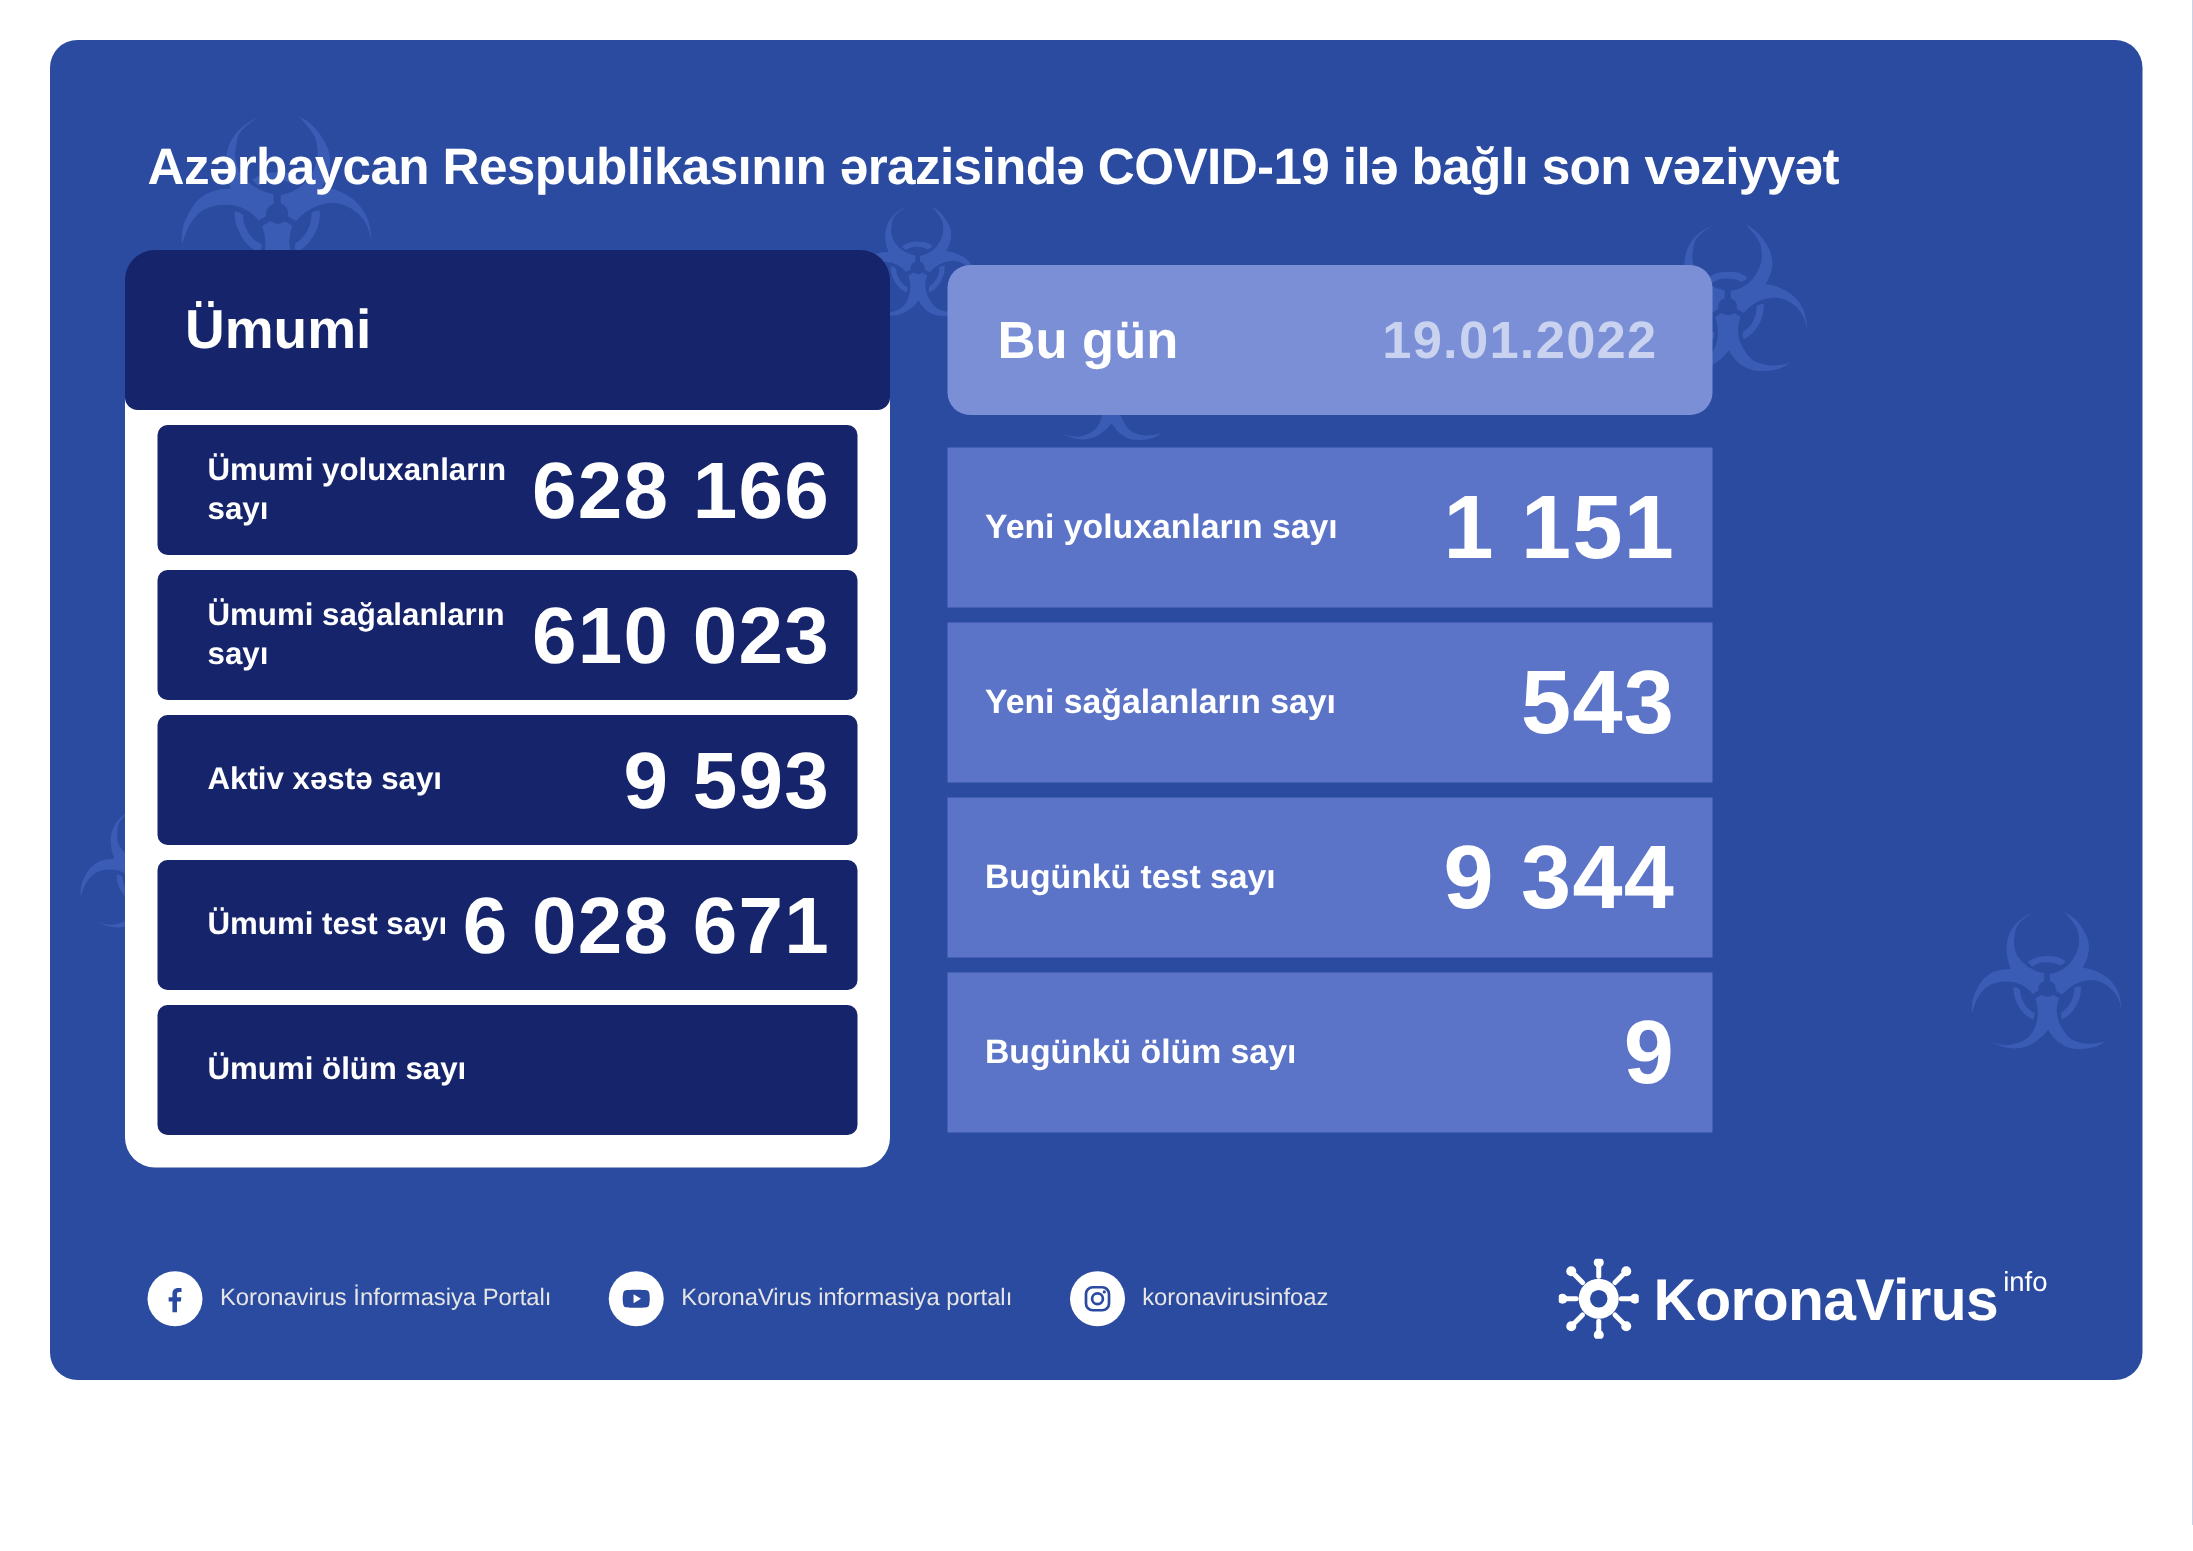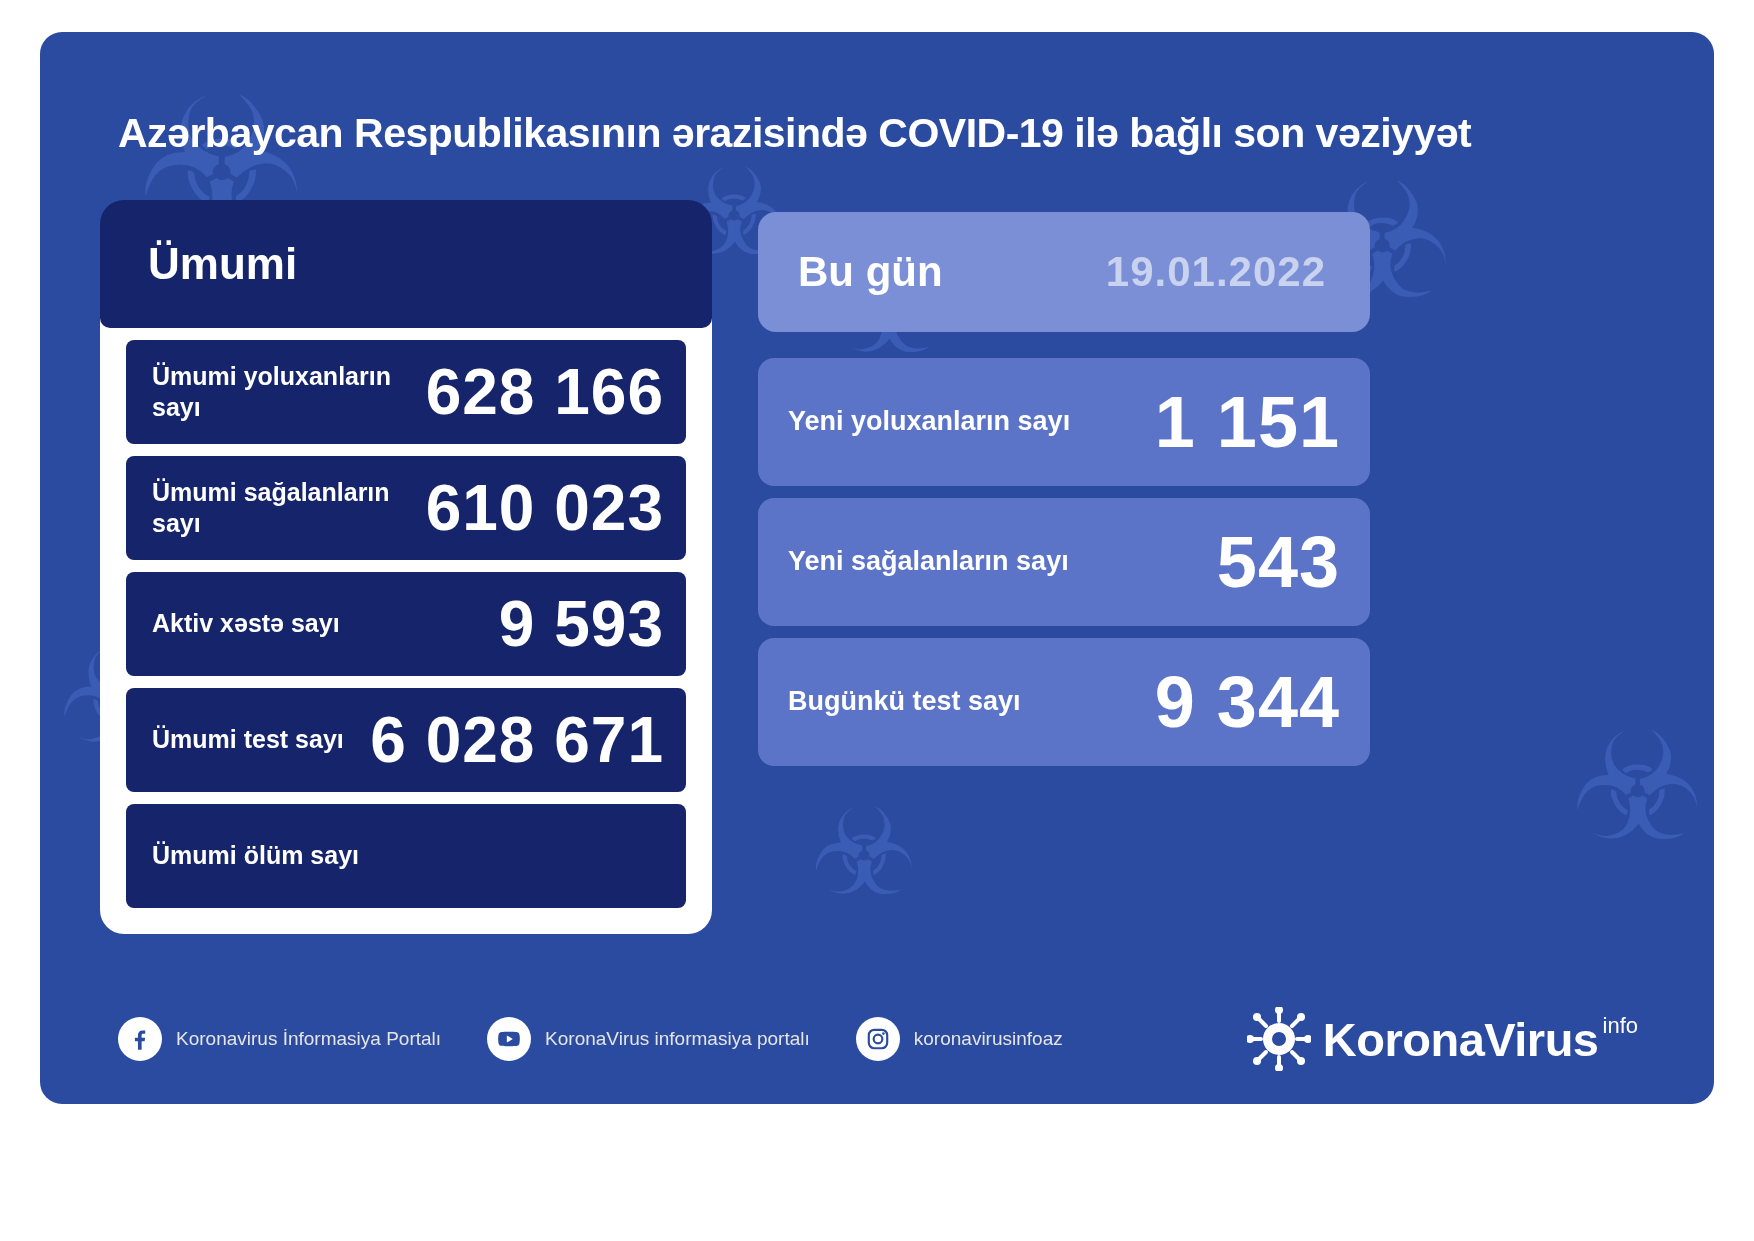--- a/index.html
+++ b/index.html
@@ -87,21 +87,21 @@
     box-sizing: border-box;
   }
   .col-left .row {
     background: #16256b;
     border-radius: 8px;
     height: 104px;
     margin-bottom: 12px;
     display: flex;
     align-items: center;
     justify-content: space-between;
-    padding: 0 22px 0 26px;
+    padding: 0 22px 0 40px;
     box-sizing: border-box;
   }
   .col-left .row:last-child { margin-bottom: 0; }
   .col-left .row .label {
     color: #ffffff;
     font-size: 25px;
     font-weight: bold;
     line-height: 1.25;
     max-width: 290px;
   }
@@ -137,21 +137,21 @@
     color: #c9d2ef;
     font-size: 42px;
     font-weight: bold;
     letter-spacing: 1px;
   }
   .col-right .rows {
     margin-top: 26px;
   }
   .col-right .row {
     background: #5b74c8;
-    border-radius: 16px;
+    border-radius: 0;
     height: 128px;
     margin-bottom: 12px;
     display: flex;
     align-items: center;
     justify-content: space-between;
     padding: 0 30px 0 30px;
     box-sizing: border-box;
   }
   .col-right .row:last-child { margin-bottom: 0; }
   .col-right .row .label {
@@ -292,20 +292,24 @@
         <div class="row">
           <span class="label">Yeni sağalanların sayı</span>
           <span class="value">543</span>
         </div>
 
         <div class="row">
           <span class="label">Bugünkü test sayı</span>
           <span class="value">9 344</span>
         </div>
 
+        <div class="row">
+          <span class="label">Bugünkü ölüm sayı</span>
+          <span class="value">9</span>
+        </div>
 
       </div>
     </div>
 
   </div>
 
   <div class="footer">
 
     <div class="social">
       <span class="badge">

